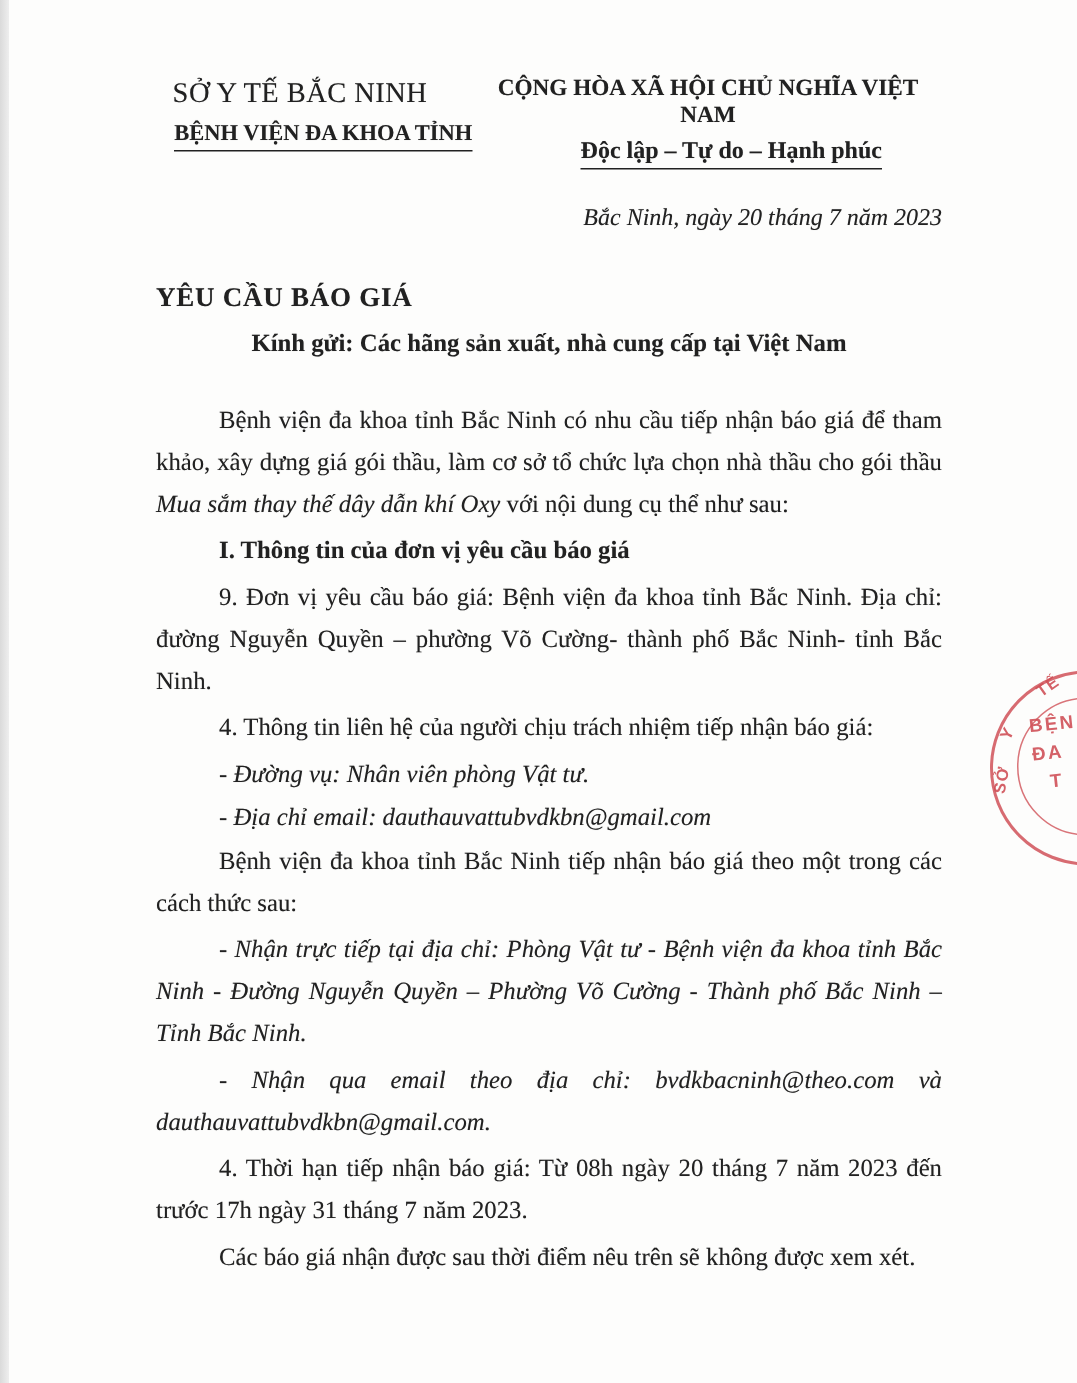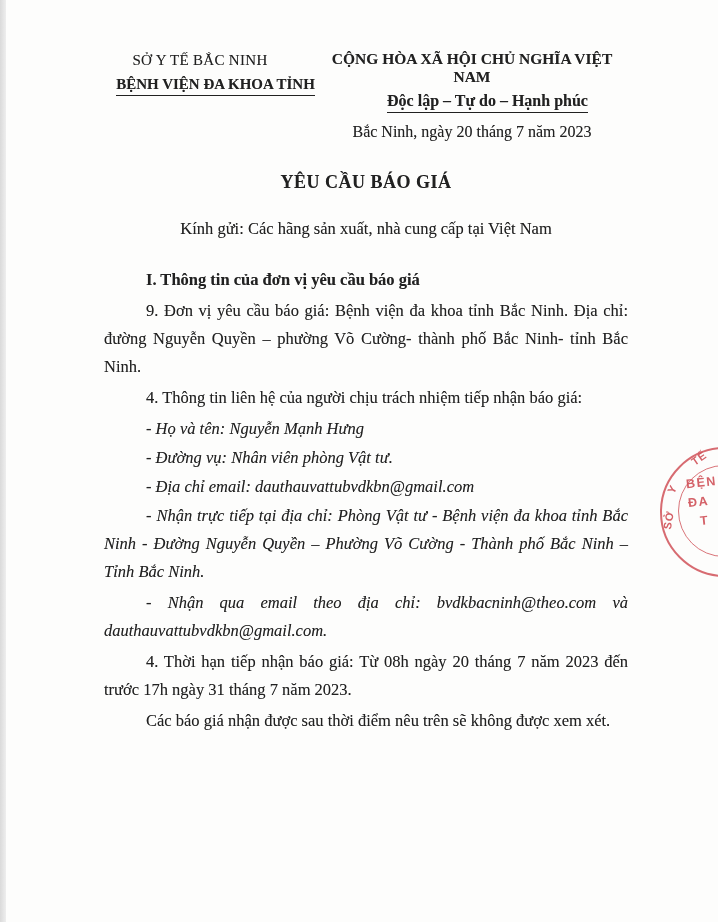--- a/index.html
+++ b/index.html
@@ -9,35 +9,35 @@
     font-family:"Liberation Serif","DejaVu Serif",serif;
     color:#212121;
     text-shadow:0 0 .5px rgba(33,33,33,.35);
   }
   .scan-edge {
     position:absolute; left:0; top:0; width:6px; height:922px;
     background:linear-gradient(to right,#dadada,#eeeeee);
   }
   
   .h-left  { position:absolute; left:70px;  top:52px; width:260px; text-align:center; }
-  .h-left .l1 { font-size:15px; letter-spacing:.3px; }
+  .h-left .l1 { font-size:19px; letter-spacing:.3px; }
   .h-left .l2 { margin-top:7px; font-weight:bold; font-size:15px; }
   .h-right { position:absolute; left:316px; top:50px; width:312px; text-align:center; }
   .h-right .l1 { font-weight:bold; font-size:15.5px; }
   .h-right .l2 { margin-top:6px; font-weight:bold; font-size:16px; }
-  .h-right .date { margin-top:10px; font-size:16px; }
+  .h-right .date { margin-top:24px; text-align:right; font-style:italic; font-size:16px; }
   .ul { border-bottom:1.5px solid #212121; padding-bottom:2px; display:inline-block;margin-left:31px; }
   
   .title {
-    position:absolute; top:172px; left:104px; width:524px; text-align:center;
+    position:absolute; top:188px; left:104px; width:524px; 
     font-weight:bold; font-size:18px; letter-spacing:.5px;
   }
   .salutation {
     position:absolute; top:219px; left:104px; width:524px; text-align:center;
-    font-weight:normal; font-size:16.5px;
+    font-weight:bold; font-size:16.5px;
   }
   
   .bodytext {
     position:absolute; top:266px; left:104px; width:524px;
     font-size:16.5px; line-height:28px;
   }
   .bodytext p { margin:0 0 3px 0; text-indent:42px; text-align:justify; }
   .bodytext p.contact { margin-bottom:1px; text-align:left; }
   .it { font-style:italic; }
   .bold { font-weight:bold; }
@@ -86,32 +86,33 @@
     <div class="l2">
       <span class="ul">Độc lập – Tự do – Hạnh phúc</span>
     </div>
     <div class="date">Bắc Ninh, ngày 20 tháng 7 năm 2023</div>
   </div>
 
   <div class="title">YÊU CẦU BÁO GIÁ</div>
   <div class="salutation">Kính gửi: Các hãng sản xuất, nhà cung cấp tại Việt Nam</div>
 
   <div class="bodytext">
+    <p><span>Bệnh viện đa khoa tỉnh Bắc Ninh có nhu cầu tiếp nhận báo giá để tham khảo, xây dựng giá gói thầu, làm cơ sở tổ chức lựa chọn nhà thầu cho gói thầu </span><span class="it">Mua sắm thay thế dây dẫn khí Oxy</span><span> với nội dung cụ thể như sau:</span></p>
 
     <p class="bold">I. Thông tin của đơn vị yêu cầu báo giá</p>
 
     <p>9. Đơn vị yêu cầu báo giá: Bệnh viện đa khoa tỉnh Bắc Ninh. Địa chỉ: đường Nguyễn Quyền – phường Võ Cường- thành phố Bắc Ninh- tỉnh Bắc Ninh.</p>
 
     <p>4. Thông tin liên hệ của người chịu trách nhiệm tiếp nhận báo giá:</p>
 
-    <p class="it contact">- Họ và tên: Nguyễn Mạnh Hưng</p>
     <p class="it contact">- Đường vụ: Nhân viên phòng Vật tư.</p>
     <p class="it contact">- Địa chỉ email: dauthauvattubvdkbn@gmail.com</p>
 
 
+    <p>Bệnh viện đa khoa tỉnh Bắc Ninh tiếp nhận báo giá theo một trong các cách thức sau:</p>
 
     <p class="it">- Nhận trực tiếp tại địa chỉ: Phòng Vật tư - Bệnh viện đa khoa tỉnh Bắc Ninh - Đường Nguyễn Quyền – Phường Võ Cường - Thành phố Bắc Ninh – Tỉnh Bắc Ninh.</p>
 
     <p class="it">- Nhận qua email theo địa chỉ:  bvdkbacninh@theo.com và dauthauvattubvdkbn@gmail.com.</p>
 
     <p>4. Thời hạn tiếp nhận báo giá: Từ 08h ngày 20 tháng 7 năm 2023 đến trước 17h ngày 31 tháng 7 năm 2023.</p>
 
     <p>Các báo giá nhận được sau thời điểm nêu trên sẽ không được xem xét.</p>
   </div>
 

